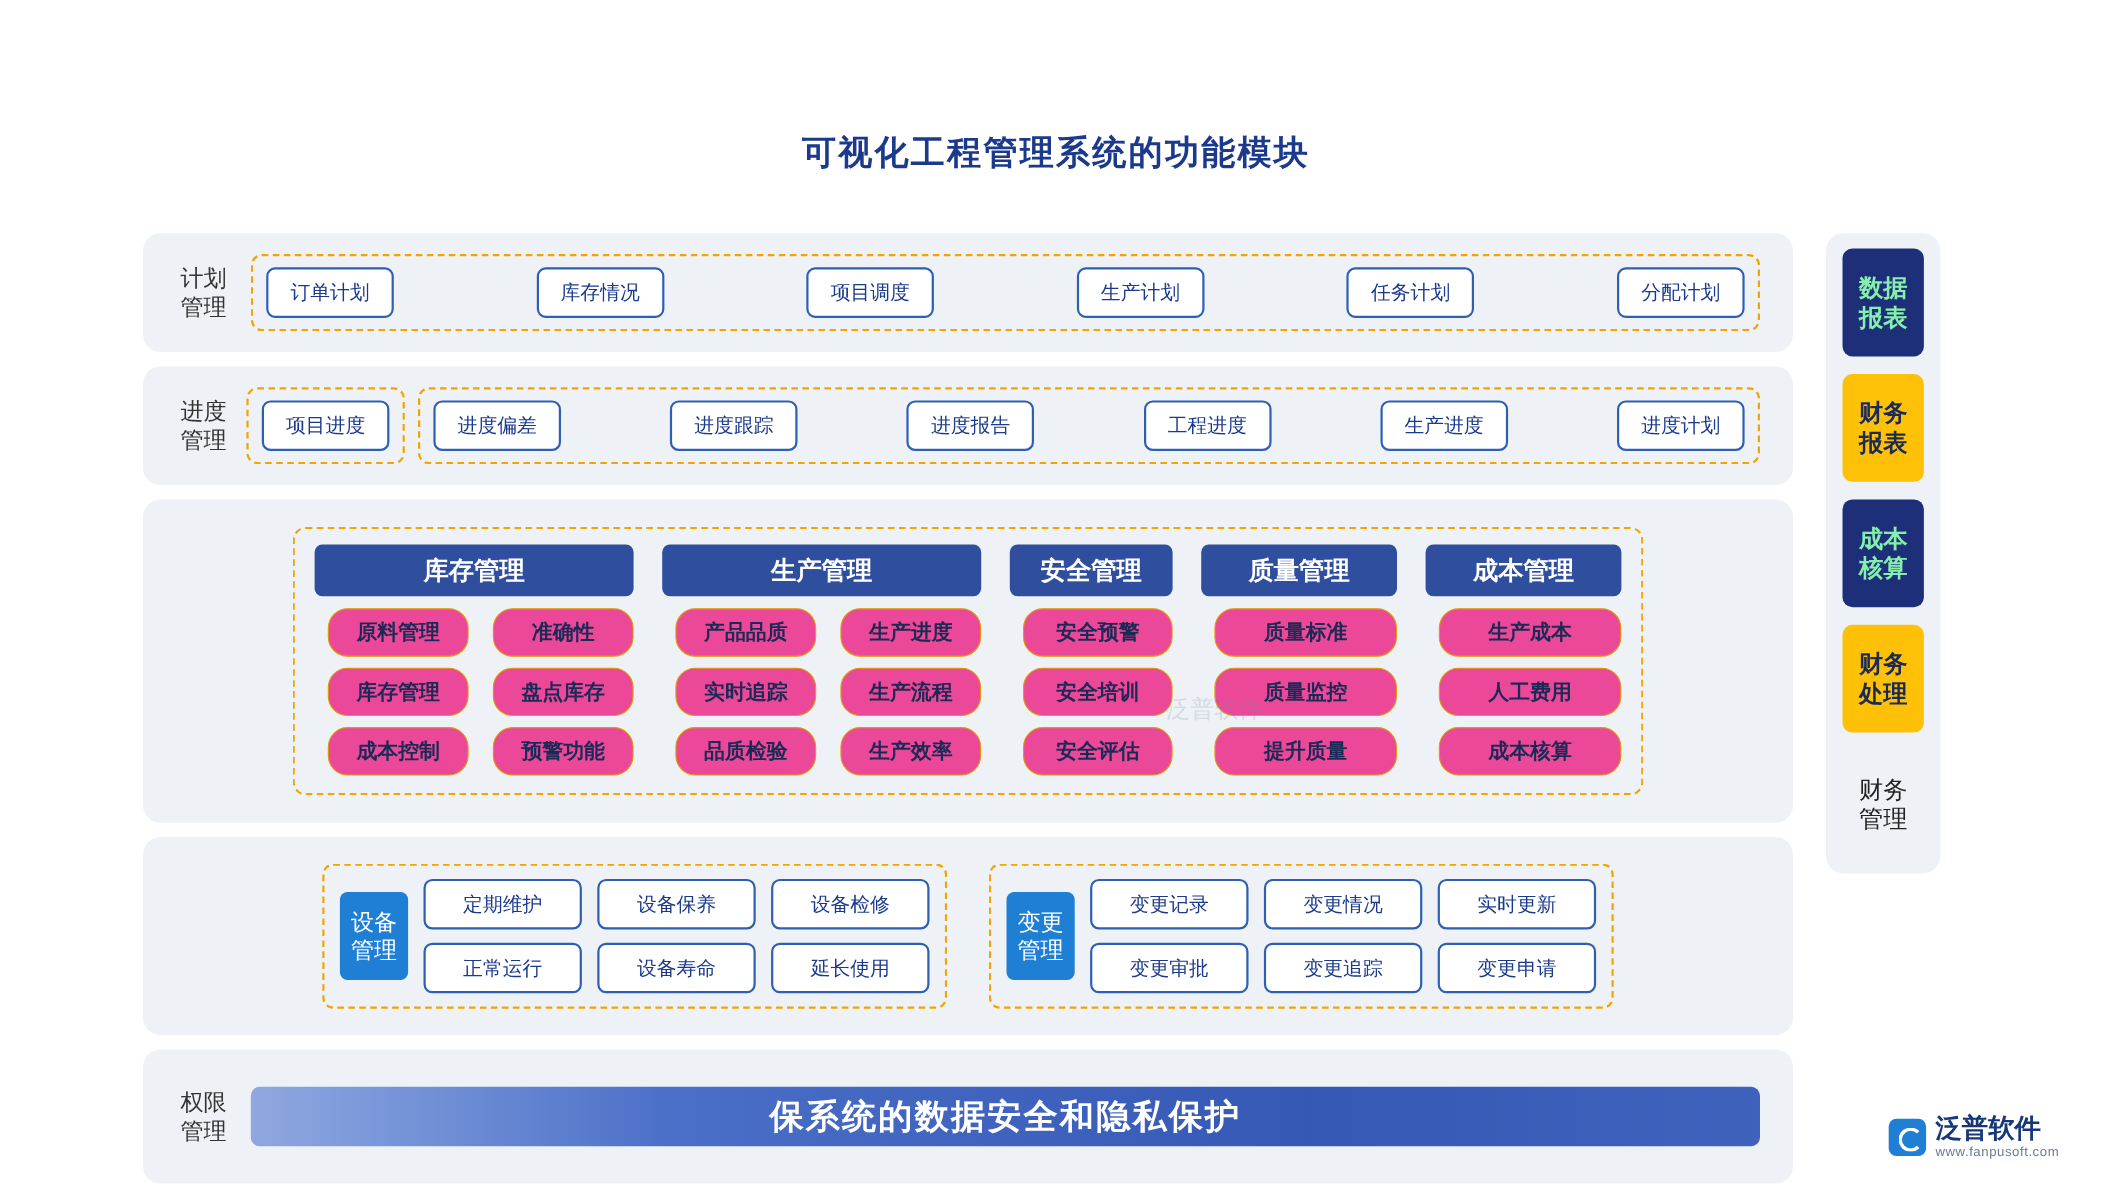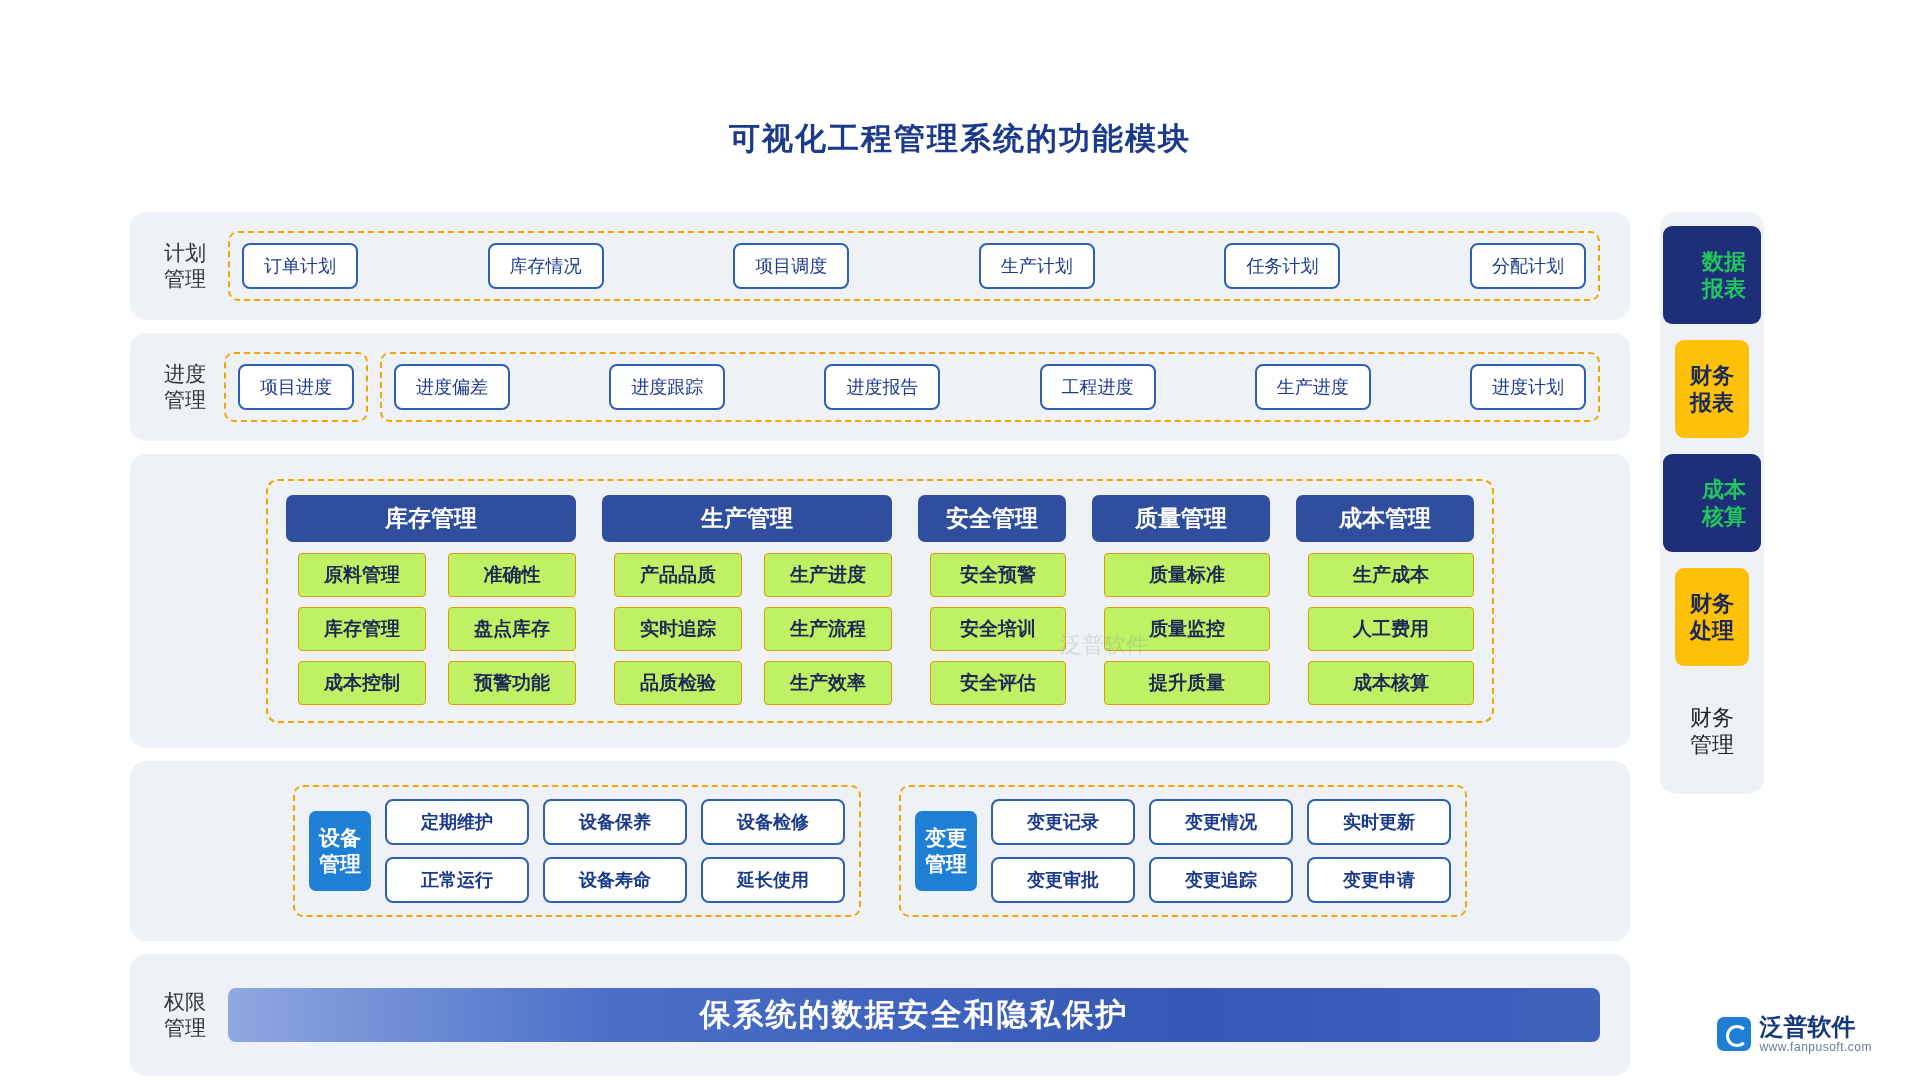--- a/index.html
+++ b/index.html
@@ -117,23 +117,23 @@
     padding: 8px 0;
     width: 100%;
     text-align: center;
     margin-bottom: 11px;
     font-family: "Liberation Serif", serif;
     font-weight: bold;
   }
   .mod-grid { display: flex; flex-direction: column; gap: 10px; width: 100%; }
   .mod-line { display: flex; gap: 10px; justify-content: center; }
   .yellow {
-    background: #bef264;
+    background: #ec4899;
     border: 1px solid #e09b00;
-    border-radius: 4px;
+    border-radius: 18px;
     color: #1b2a55;
     font-size: 19px;
     padding: 8px 12px;
     text-align: center;
     white-space: nowrap;
     font-family: "Liberation Serif", serif;
     font-weight: bold;
     margin-left: 12px;
   }
   .col-w1 { width: 290px; }
@@ -144,21 +144,20 @@
   .yellow.half { flex: 1; }
   .yellow.full { width: 100%; box-sizing: border-box; }
 
   
   #row-eq { height: 148px; }
   #row-eq .eq-wrap {
     display: flex;
     gap: 38px;
     margin: 0 auto;
     align-items: center;
-    font-weight: bold;
   }
   .eq-group {
     border: 2px dashed #f0a500;
     border-radius: 10px;
     padding: 12px 14px;
     display: flex;
     align-items: center;
     gap: 14px;
   }
   .blue-tag {
@@ -215,21 +214,21 @@
     display: flex;
     align-items: center;
     justify-content: center;
     text-align: center;
     font-size: 22px;
     line-height: 1.25;
     white-space: pre-line;
     font-family: "Liberation Serif", serif;
     font-weight: bold;
   }
-  .side-navy { background: #1e2f7a; color: #22c55e; padding-left: 24px; }
+  .side-navy { background: #1e2f7a; color: #86efac; }
   .side-yellow { background: #ffc107; color: #1b2a55; }
   .side-plain { background: transparent; color: #222; font-weight: normal; }
 
   
   .watermark {
     position: absolute;
     left: 1060px;
     top: 630px;
     font-size: 22px;
     color: rgba(120,130,150,0.22);

